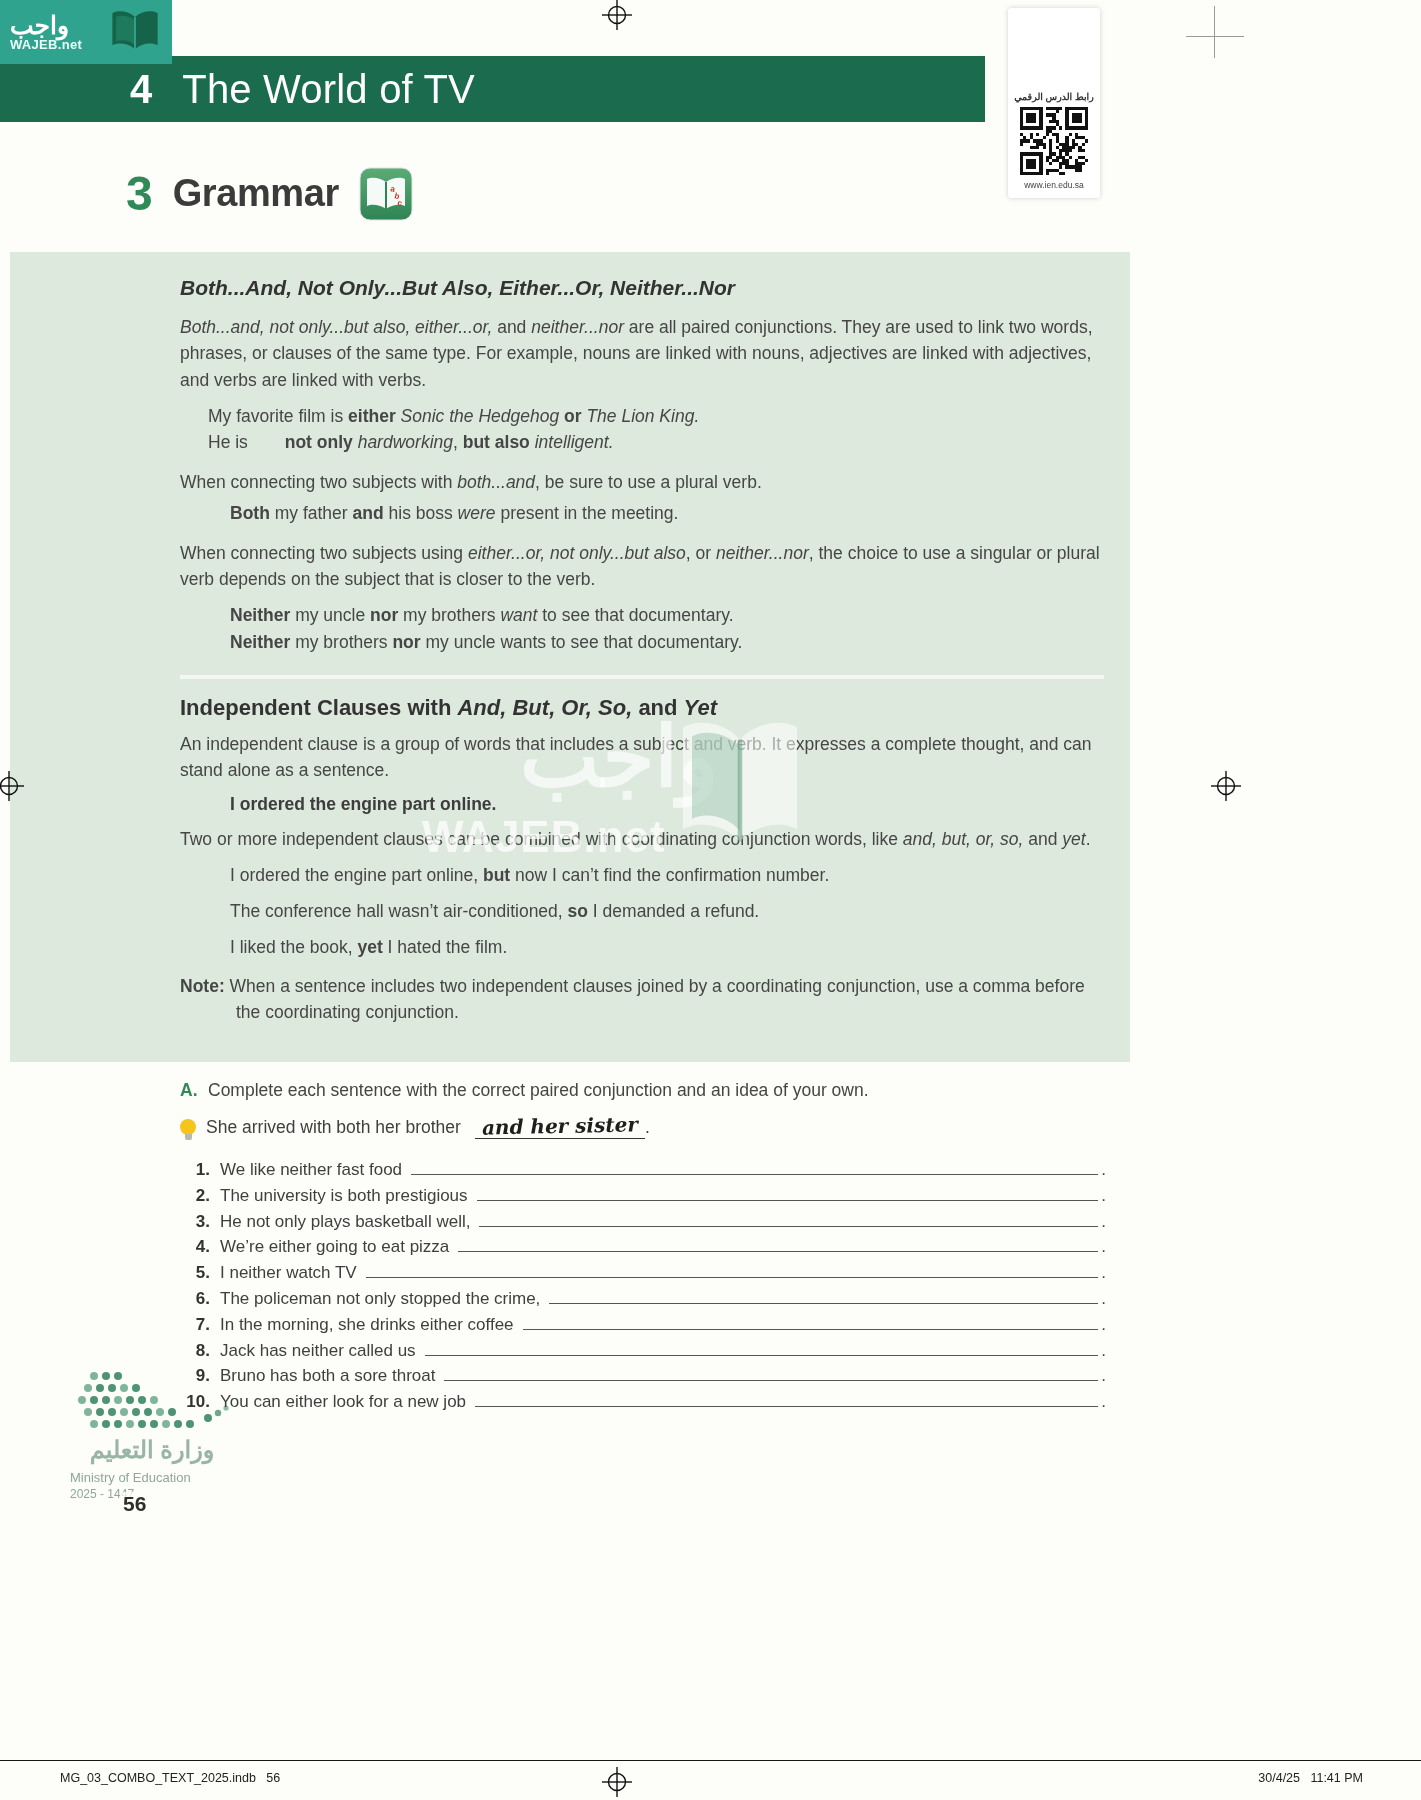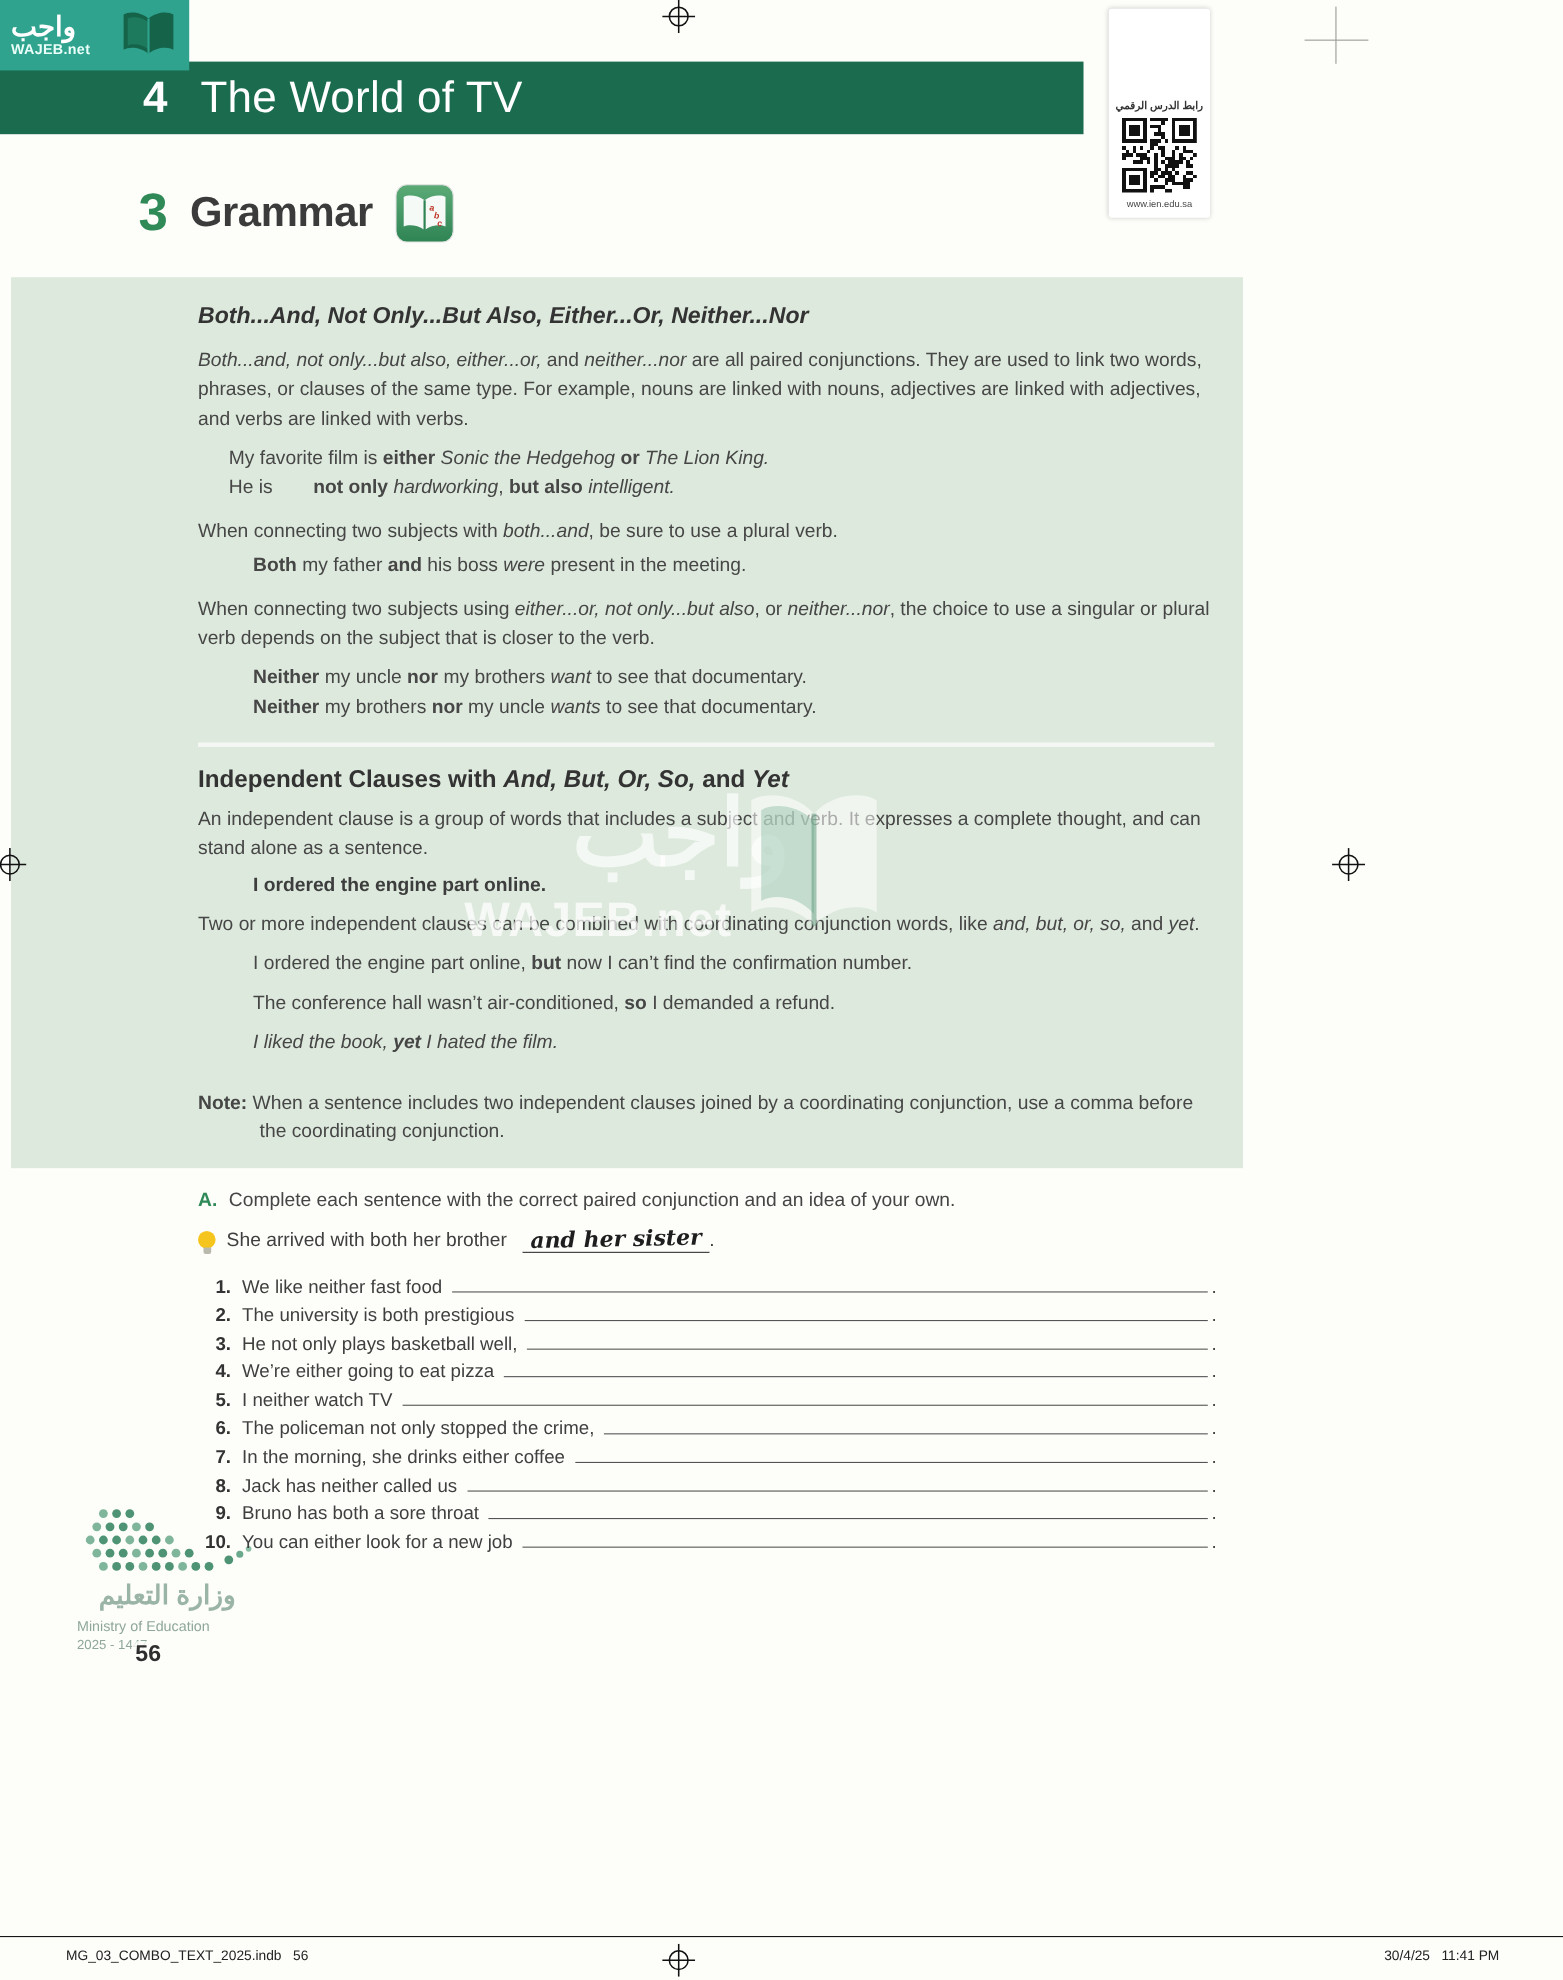--- a/index.html
+++ b/index.html
@@ -52,21 +52,21 @@
   .section-book { width:54px; height:54px; }
 
   
   .grammar-box {
     position:absolute; left:10px; top:252px; width:1120px; height:810px;
     background:#dde9dc; z-index:1; padding:24px 26px 0 170px; overflow:hidden;
   }
   .box-h1 { font-size:21px; font-weight:bold; font-style:italic; color:#333; margin-bottom:14px; }
   .gp { font-size:17.5px; line-height:1.5; color:#464646; }
   .mb10 { margin-bottom:10px; } .mb14 { margin-bottom:14px; }
-  .mb4 { margin-bottom:4px; }  .mb8 { margin-bottom:8px; } .mb12 { margin-bottom:28px;font-style:italic; }
+  .mb4 { margin-bottom:4px; }  .mb8 { margin-bottom:8px; } .mb12 { margin-bottom:12px; }
   .ind1 { margin-left:28px; }
   .ind2 { margin-left:50px; }
   .box-divider { height:4px; background:#f4f7f3; margin:20px 0 16px 0; }
   .box-h2 { font-size:22px; font-weight:bold; color:#333; margin-bottom:10px; }
   .bold-line { font-weight:bold; color:#3d3d3d; }
   .note-p { padding-left:56px; text-indent:-56px; }
 
   
   .watermark { position:absolute; left:410px; top:700px; width:430px; height:200px; z-index:2; pointer-events:none; }
   .wm-arabic { position:absolute; left:110px; top:8px; font-size:84px; font-weight:bold; color:rgba(255,255,255,.68); }
@@ -288,21 +288,21 @@
 
   <div class="grammar-box">
     <div class="box-h1">Both...And, Not Only...But Also, Either...Or, Neither...Nor</div>
     <p class="gp mb10"><span style="font-style: italic;">Both...and, not only...but also, either...or,</span><span> and </span><span style="font-style: italic;">neither...nor</span><span> are all paired conjunctions. They are used to link two words, phrases, or clauses of the same type. For example, nouns are linked with nouns, adjectives are linked with adjectives, and verbs are linked with verbs.</span></p>
     <p class="gp ind1"><span>My favorite film is </span><span style="font-weight: bold; margin-top: 32px;">either</span><span> </span><span style="font-style: italic;">Sonic the Hedgehog</span><span> </span><span style="font-weight: bold;">or</span><span> </span><span style="font-style: italic;">The Lion King.</span></p>
     <p class="gp ind1 mb14"><span>He is </span><span style="font-weight: bold; margin-left: 32px;">not only</span><span> </span><span style="font-style: italic;">hardworking</span><span>, </span><span style="font-weight: bold;">but also</span><span> </span><span style="font-style: italic;">intelligent.</span></p>
     <p class="gp mb4"><span>When connecting two subjects with </span><span style="font-style: italic;">both...and</span><span>, be sure to use a plural verb.</span></p>
     <p class="gp ind2 mb14"><span style="font-weight: bold;">Both</span><span> my father </span><span style="font-weight: bold;">and</span><span> his boss </span><span style="font-style: italic;">were</span><span> present in the meeting.</span></p>
     <p class="gp mb10"><span>When connecting two subjects using </span><span style="font-style: italic;">either...or, not only...but also</span><span>, or </span><span style="font-style: italic;">neither...nor</span><span>, the choice to use a singular or plural verb depends on the subject that is closer to the verb.</span></p>
     <p class="gp ind2"><span style="font-weight: bold;">Neither</span><span> my uncle </span><span style="font-weight: bold;">nor</span><span> my brothers </span><span style="font-style: italic;">want</span><span> to see that documentary.</span></p>
-    <p class="gp ind2"><span style="font-weight: bold;">Neither</span><span> my brothers </span><span style="font-weight: bold;">nor</span><span> my uncle </span><span style="font-style: italic;">wants</span><span> to see that documentary.</span></p>
+    <p class="gp ind2"><span style="font-weight: bold;">Neither</span><span> my brothers </span><span style="font-weight: bold;">nor</span><span> my uncle </span><span style="">wants</span><span> to see that documentary.</span></p>
     <div class="box-divider"></div>
     <div class="box-h2"><span>Independent Clauses with </span><span style="font-style: italic;">And, But, Or, So,</span><span> and </span><span style="font-style: italic;">Yet</span></div>
     <p class="gp mb8">An independent clause is a group of words that includes a subject and verb. It expresses a complete thought, and can stand alone as a sentence.</p>
     <p class="gp ind2 bold-line mb8">I ordered the engine part online.</p>
     <p class="gp mb10"><span>Two or more independent clauses can be combined with coordinating conjunction words, like </span><span style="font-style: italic;">and, but, or, so,</span><span> and </span><span style="font-style: italic;">yet</span><span>.</span></p>
     <p class="gp ind2 mb10"><span>I ordered the engine part online, </span><span style="font-weight: bold;">but</span><span> now I can’t find the confirmation number.</span></p>
     <p class="gp ind2 mb10"><span>The conference hall wasn’t air-conditioned, </span><span style="font-weight: bold;">so</span><span> I demanded a refund.</span></p>
     <p class="gp ind2 mb12"><span>I liked the book, </span><span style="font-weight: bold;">yet</span><span> I hated the film.</span></p>
     <p class="gp note-p"><span style="font-weight: bold;">Note:</span><span> When a sentence includes two independent clauses joined by a coordinating conjunction, use a comma before the coordinating conjunction.</span></p>
   </div>

